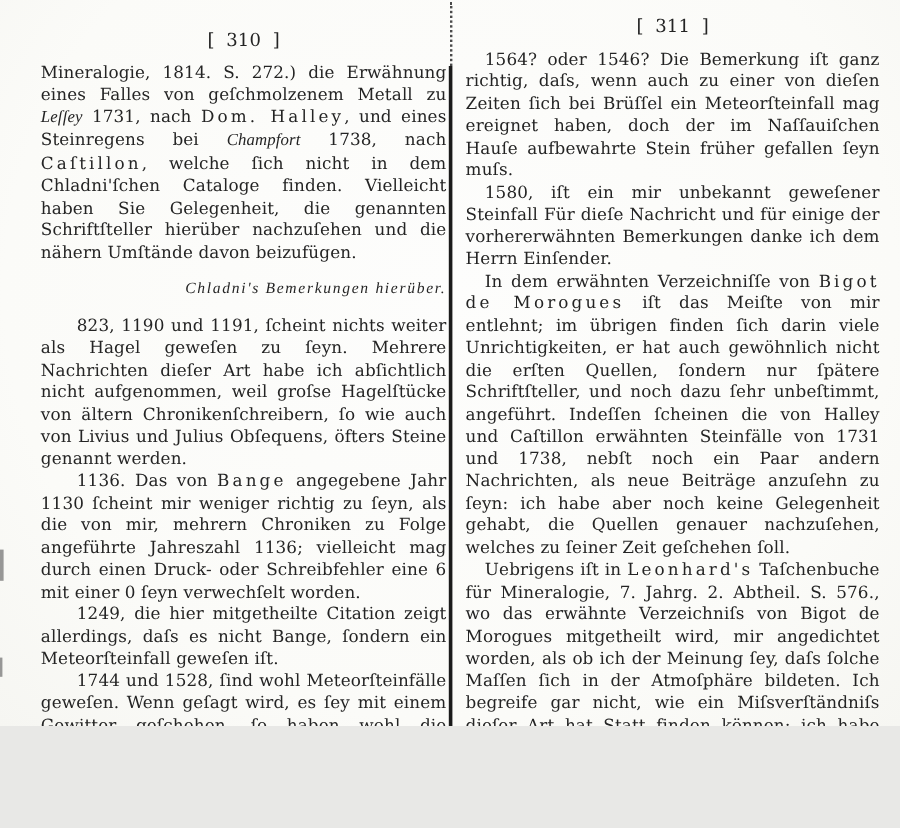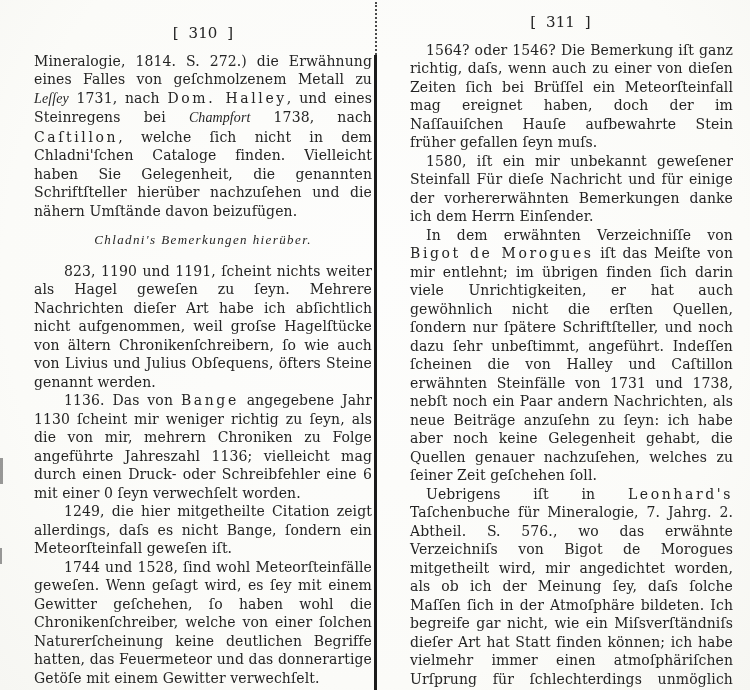--- a/index.html
+++ b/index.html
@@ -3,21 +3,21 @@
 <meta charset="utf-8">
 <style>
   html, body {
     margin: 0;
     padding: 0;
     background: #e8e8e6;
   }
   .scan {
     position: relative;
     width: 750px;
-    height: 690px;
+    height: 605px;
     margin: 0;
     overflow: hidden;
     background: radial-gradient(ellipse at 50% 40%, #fdfdfc 0%, #fbfbf8 70%, #f6f6f2 100%);
     font-family: "DejaVu Serif", "Liberation Serif", serif;
     color: #242424;
   }
   
   .spine-main {
     position: absolute;
     left: 374px;
@@ -49,23 +49,23 @@
   .page-right { left: 388px; top: 13px; width: 345px; }
   .page-header {
     text-align: center;
     white-space: pre;
     font-size: 15px;
     margin-bottom: 9px;
   }
   .page-body { text-align: justify; }
   .para { margin: 0; }
   .page-left  .para.indent { text-indent: 30px; }
-  .page-right .para.indent { text-indent: 16px; margin-left: 22px; }
+  .page-right .para.indent { text-indent: 16px; }
   .para.heading {
-    text-align: center;
+    text-align: right;
     text-indent: 0;
     font-size: 13px;
     margin: 11px 0 12px 0;
     letter-spacing: 1.4px;
   }
   .italic { font-style: italic; font-family: Liberation Serif, serif; }
   .spaced { letter-spacing: 2.6px; }
 </style>
 </head>
 <body>

